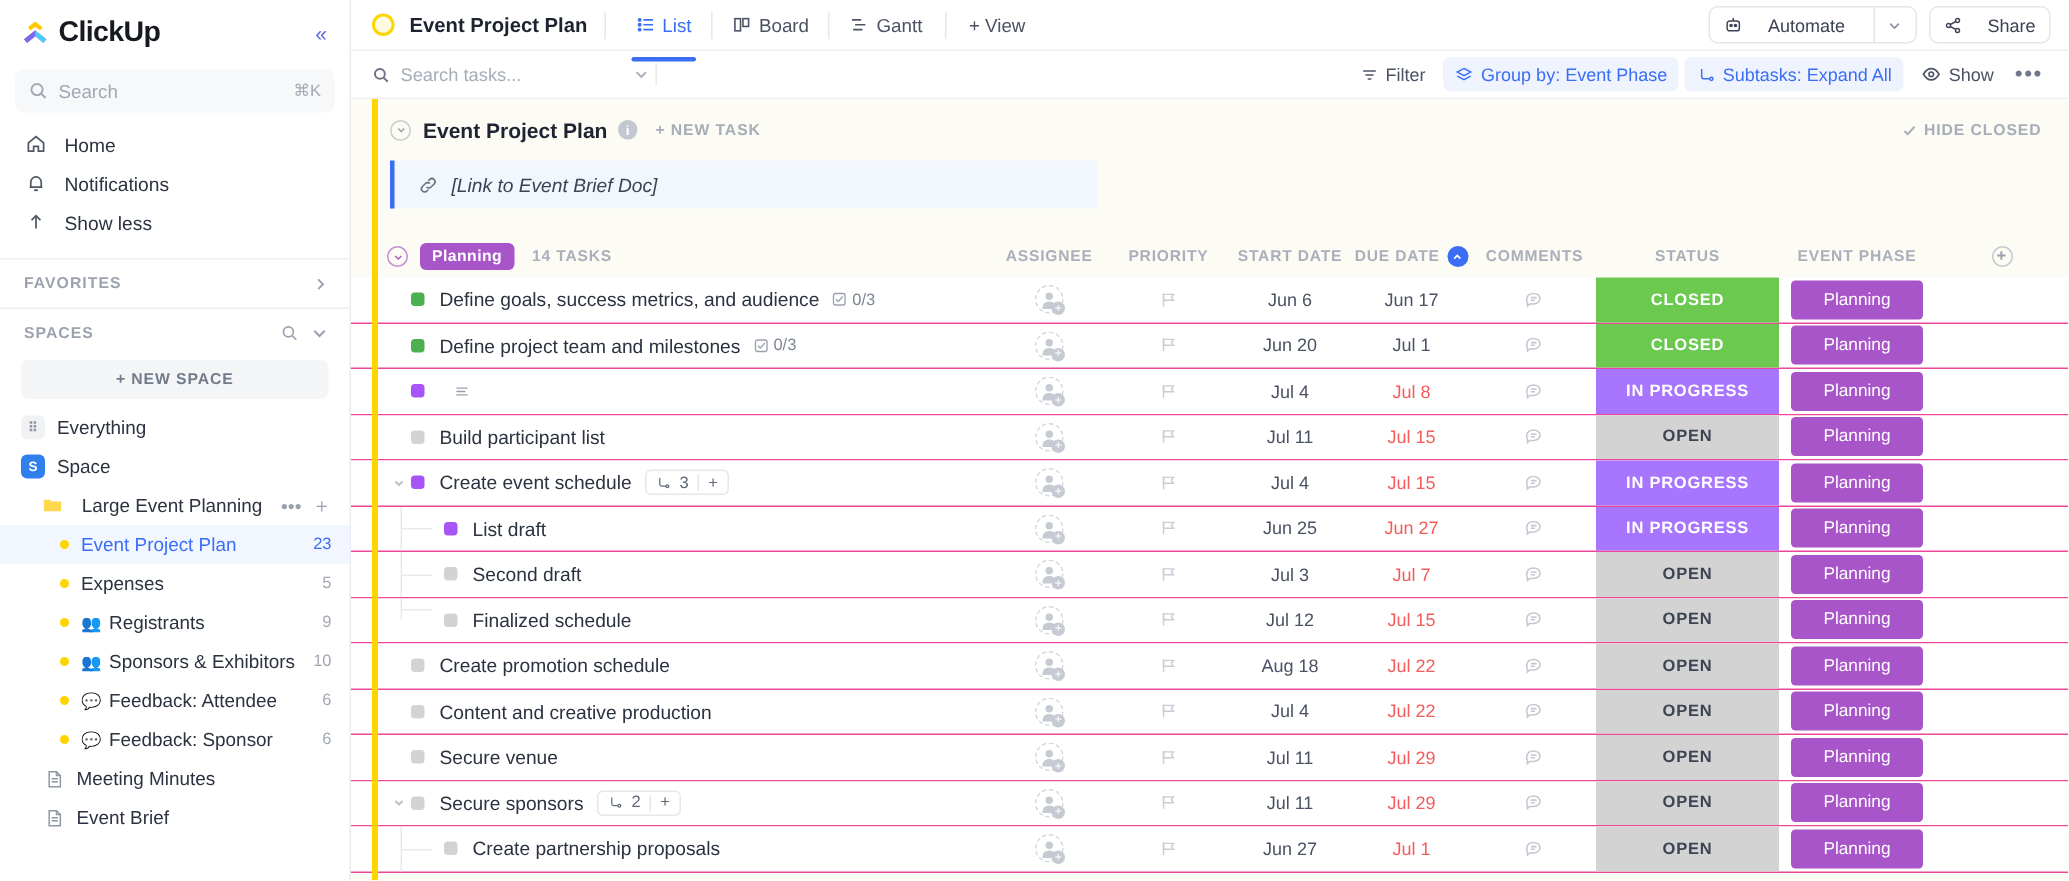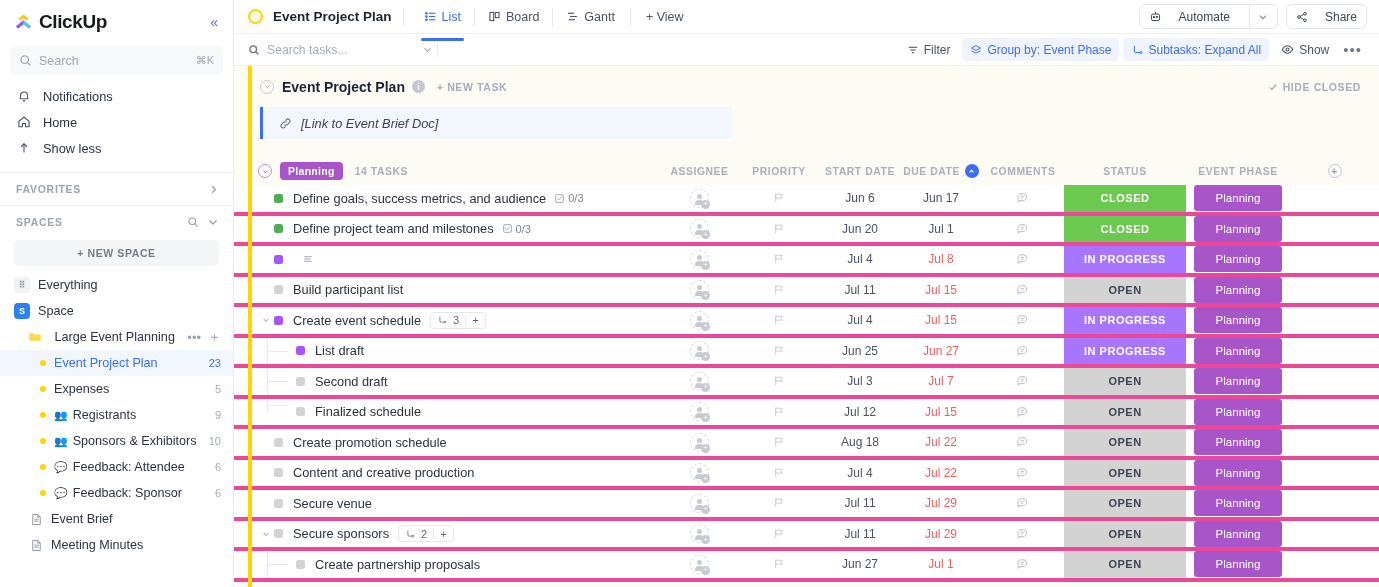--- a/index.html
+++ b/index.html
@@ -169,21 +169,21 @@
                cursor: pointer; }
   .grp-count { margin-left: 12px; font-size: 10.4px; font-weight: 700; letter-spacing: 0.55px;
                color: #aab0bb; }
   .sort-ic { width: 14px; height: 14px; border-radius: 50%; background: #3b6ef5; color: #fff;
              display: inline-flex; align-items: center; justify-content: center; font-size: 7px;
              margin-left: 5px; cursor: pointer; vertical-align: middle; }
   .plus-circle { width: 14px; height: 14px; border-radius: 50%; border: 1px solid #c3c8d1;
                  color: #9aa1ae; display:flex; align-items:center; justify-content:center;
                  font-size: 11px; cursor: pointer; }
 
-  .task-row { background: #fff; border-bottom: 4px solid #ec4899; }
+  .task-row { background: #fff; border-bottom: 1px solid #ec4899; }
 
   .tw-chev { width: 11px; color: #b7bdc7; font-size: 7px; margin-right: 3px; flex:0 0 11px;
              cursor:pointer; display:flex; justify-content:center;}
   .tw-chev.blank { visibility: hidden; }
   .st-sq { width: 9px; height: 9px; border-radius: 2.5px; flex: 0 0 9px; margin-right: 10px; cursor:pointer;}
   .t-title { font-size: 12.8px; color: #2b3240; white-space: nowrap; }
   .sub-count {
     display: inline-flex; align-items: center; gap: 3px; margin-left: 8px;
     font-size: 11px; color: #7e8695; cursor: pointer;
   }
@@ -263,33 +263,33 @@
         </svg>
       </span>
       <span class="ph">Search</span>
       <span class="kbd">⌘K</span>
     </div>
 
     <nav class="sb-nav">
       <div class="sb-nav-item">
         <span class="ic">
           <svg width="14" height="14" viewBox="0 0 16 16" fill="none" stroke="#4f5664" stroke-width="1.3">
-            <path d="M4 11.2 V7.4 a4 4 0 0 1 8 0 V11.2 H3.2 H12.8"></path>
-              <path d="M6.8 13 a1.4 1.4 0 0 0 2.4 0"></path>
-          </svg>
-        </span>
-        <span>Notifications</span>
+            <path d="M2.2 7.2 L8 2.4 L13.8 7.2 V13.4 H9.8 V9.8 H6.2 V13.4 H2.2 Z"></path>
+          </svg>
+        </span>
+        <span>Home</span>
       </div>
       <div class="sb-nav-item">
         <span class="ic">
           <svg width="14" height="14" viewBox="0 0 16 16" fill="none" stroke="#4f5664" stroke-width="1.3">
-            <path d="M2.2 7.2 L8 2.4 L13.8 7.2 V13.4 H9.8 V9.8 H6.2 V13.4 H2.2 Z"></path>
-          </svg>
-        </span>
-        <span>Home</span>
+            <path d="M4 11.2 V7.4 a4 4 0 0 1 8 0 V11.2 H3.2 H12.8"></path>
+              <path d="M6.8 13 a1.4 1.4 0 0 0 2.4 0"></path>
+          </svg>
+        </span>
+        <span>Notifications</span>
       </div>
       <div class="sb-nav-item">
         <span class="ic">
           <svg width="14" height="14" viewBox="0 0 16 16" fill="none" stroke="#4f5664" stroke-width="1.3">
             <line x1="8" y1="13" x2="8" y2="3.2"></line>
               <path d="M4.6 6.6 L8 3.2 L11.4 6.6"></path>
           </svg>
         </span>
         <span>Show less</span>
       </div>
@@ -376,41 +376,41 @@
       <span class="label" style="margin-left:-3px">Feedback: Attendee</span>
       <span class="count">6</span>
     </div>
     <div class="sp-item indent2">
       <span class="dot" style="background:#ffd500"></span>
       <span style="font-size:11px;filter:grayscale(1)">💬</span>
       <span class="label" style="margin-left:-3px">Feedback: Sponsor</span>
       <span class="count">6</span>
     </div>
 
+    <div class="sp-item indent-doc">
+      <span>
+        <svg width="13" height="13" viewBox="0 0 16 16" fill="none" stroke="#8f96a3" stroke-width="1.2">
+          <path d="M3.4 1.8h6l3.2 3.2v9.2H3.4z"></path>
+            <path d="M9.4 1.8v3.2h3.2"></path>
+          <line x1="5.4" y1="7.6" x2="10.6" y2="7.6"></line>
+            <line x1="5.4" y1="10" x2="10.6" y2="10"></line>
+        </svg>
+      </span>
+      <span class="label">Meeting Minutes</span>
+    </div>
     <div class="sp-item indent-doc">
       <span>
         <svg width="13" height="13" viewBox="0 0 16 16" fill="none" stroke="#8f96a3" stroke-width="1.2">
           <path d="M3.4 1.8h6l3.2 3.2v9.2H3.4z"></path>
             <path d="M9.4 1.8v3.2h3.2"></path>
           <line x1="5.4" y1="7.6" x2="10.6" y2="7.6"></line>
             <line x1="5.4" y1="10" x2="10.6" y2="10"></line>
         </svg>
       </span>
       <span class="label">Event Brief</span>
-    </div>
-    <div class="sp-item indent-doc">
-      <span>
-        <svg width="13" height="13" viewBox="0 0 16 16" fill="none" stroke="#8f96a3" stroke-width="1.2">
-          <path d="M3.4 1.8h6l3.2 3.2v9.2H3.4z"></path>
-            <path d="M9.4 1.8v3.2h3.2"></path>
-          <line x1="5.4" y1="7.6" x2="10.6" y2="7.6"></line>
-            <line x1="5.4" y1="10" x2="10.6" y2="10"></line>
-        </svg>
-      </span>
-      <span class="label">Meeting Minutes</span>
     </div>
 
   </aside>
 
   <section class="main">
 
     <div class="topbar">
       <span class="tb-circle"></span>
       <span class="tb-title">Event Project Plan</span>
       <span class="tb-sep"></span>

